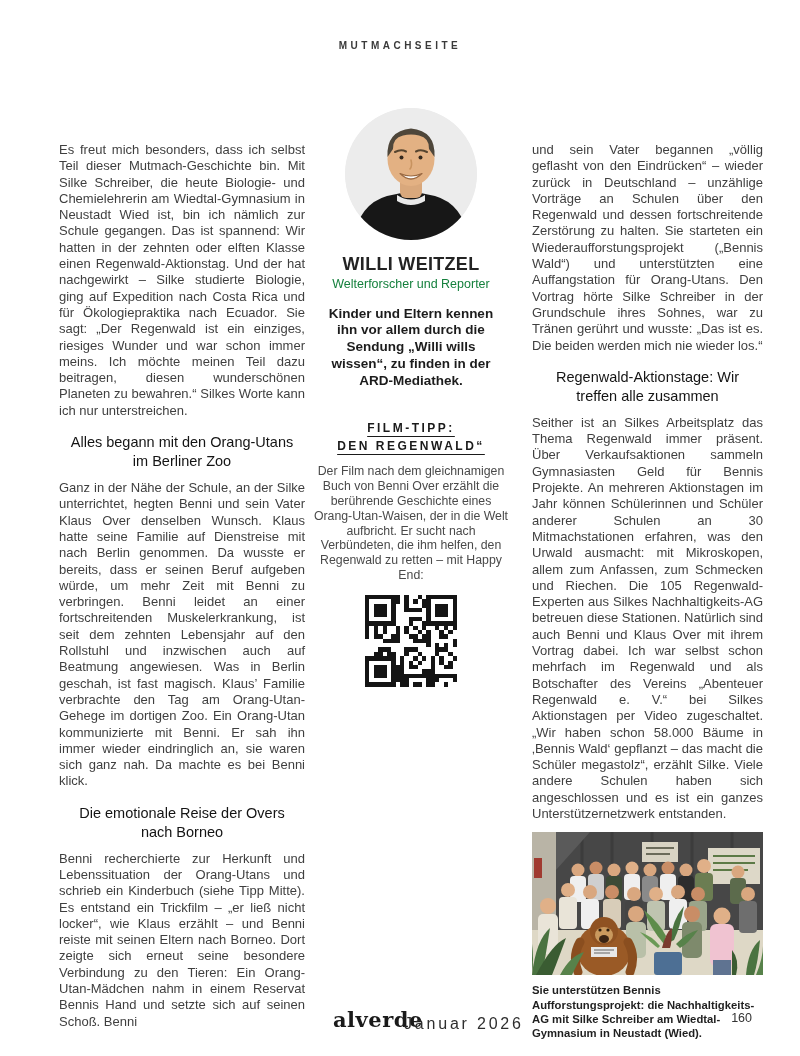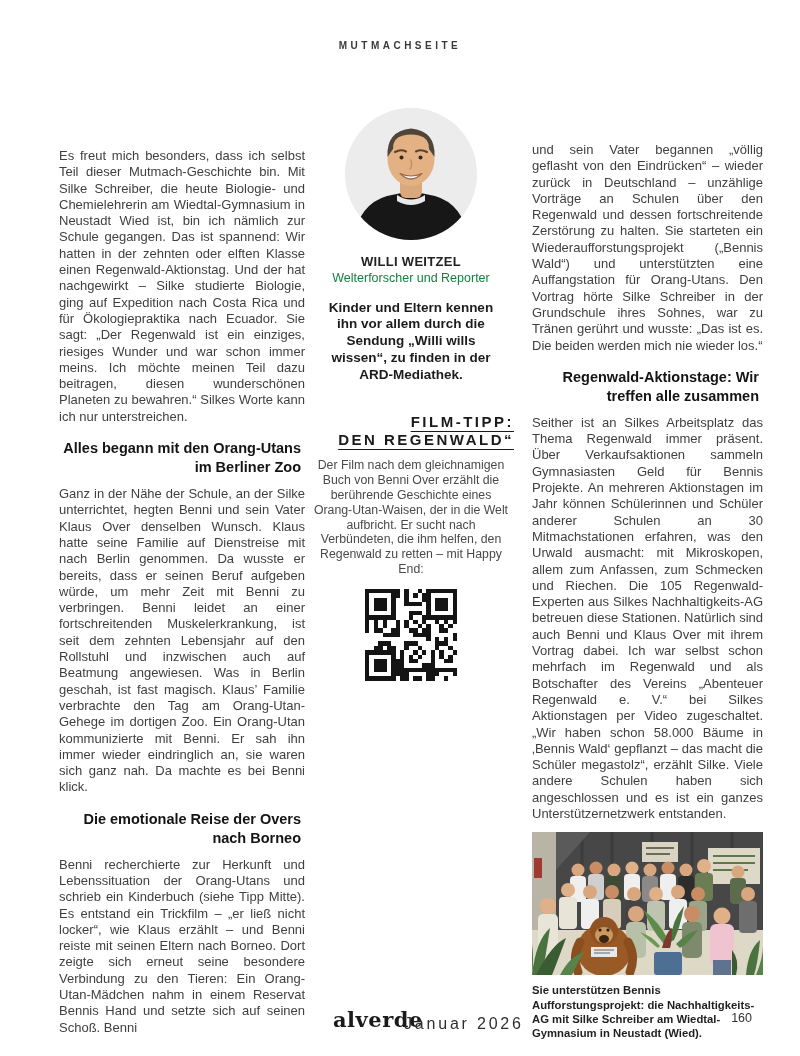--- a/index.html
+++ b/index.html
@@ -5,30 +5,30 @@
   html,body{margin:0;padding:0;background:#ffffff;}
   .page{position:relative;width:800px;height:1056px;background:#ffffff;overflow:hidden;
         font-family:"Liberation Sans",sans-serif;color:#3f3f3f;}
   .kicker{position:absolute;top:40px;left:0;right:0;text-align:center;
           font-size:10px;font-weight:700;letter-spacing:3.5px;color:#3a3a3a;}
   .col{position:absolute;}
   .col-left{left:59px;top:142px;width:246px;}
   .col-mid{left:308px;top:108px;width:206px;text-align:center;}
   .col-right{left:532px;top:142px;width:231px;}
   p.body{font-size:13px;line-height:16.3px;text-align:justify;margin:0;color:#3f3f3f;}
-  .col-left p.body:first-child{margin-top:6px;}
-  h3.sub{font-size:14.5px;line-height:19px;font-weight:700;color:#141414;
-         text-align:right;margin:14px 4px 9px;}
+  .col-left p.body:first-child{}
+  h3.sub{font-size:14.5px;line-height:19px;font-weight:400;color:#141414;
+         text-align:center;margin:14px 4px 9px;}
   .portrait{width:132px;height:132px;border-radius:50%;margin:0 auto;overflow:hidden;background:#ececec;}
   .portrait svg{display:block;}
-  .name{font-size:13px;font-weight:700;color:#232323;margin-top:14px;letter-spacing:.3px;text-align:center;}
+  .name{font-size:18px;font-weight:700;color:#232323;margin-top:14px;letter-spacing:.3px;text-align:center;}
   .role{font-size:12.5px;line-height:15.5px;color:#15803d;margin-top:2px;}
   .intro{font-size:13.5px;line-height:16.8px;font-weight:700;color:#1c1c1c;margin:13px 10px 0;}
   .quote{font-size:19px;line-height:27.5px;font-weight:700;color:#101010;margin:26px 0 0;}
-  .filmhead{margin-top:30px;font-size:15px;font-weight:700;letter-spacing:2.5px;color:#1a1a1a;text-align:right;}
+  .filmhead{margin-top:30px;font-size:12px;font-weight:700;letter-spacing:2.5px;color:#1a1a1a;}
   .filmhead div{text-decoration:underline;text-underline-offset:3.5px;line-height:18px;}
   .filmtext{font-size:12.3px;line-height:14.8px;color:#4a4a4a;margin:9px 4px 0;}
   .qr{width:92px;height:92px;margin:12px auto 0;display:grid;
       grid-template-columns:repeat(21,1fr);grid-template-rows:repeat(21,1fr);background:#ffffff;}
   .qr div{background:transparent;}
   .qr div.on{background:#141414;}
   .photo{width:231px;height:143px;margin-top:10px;line-height:0;}
   .caption{font-size:11.3px;line-height:14.3px;font-weight:700;color:#1f1f1f;margin-top:8px;text-align:left;}
   .footer{position:absolute;left:0;top:1006px;width:800px;height:34px;}
   .logo{position:absolute;left:333px;top:1px;font-family:"DejaVu Serif","Liberation Serif",serif;

